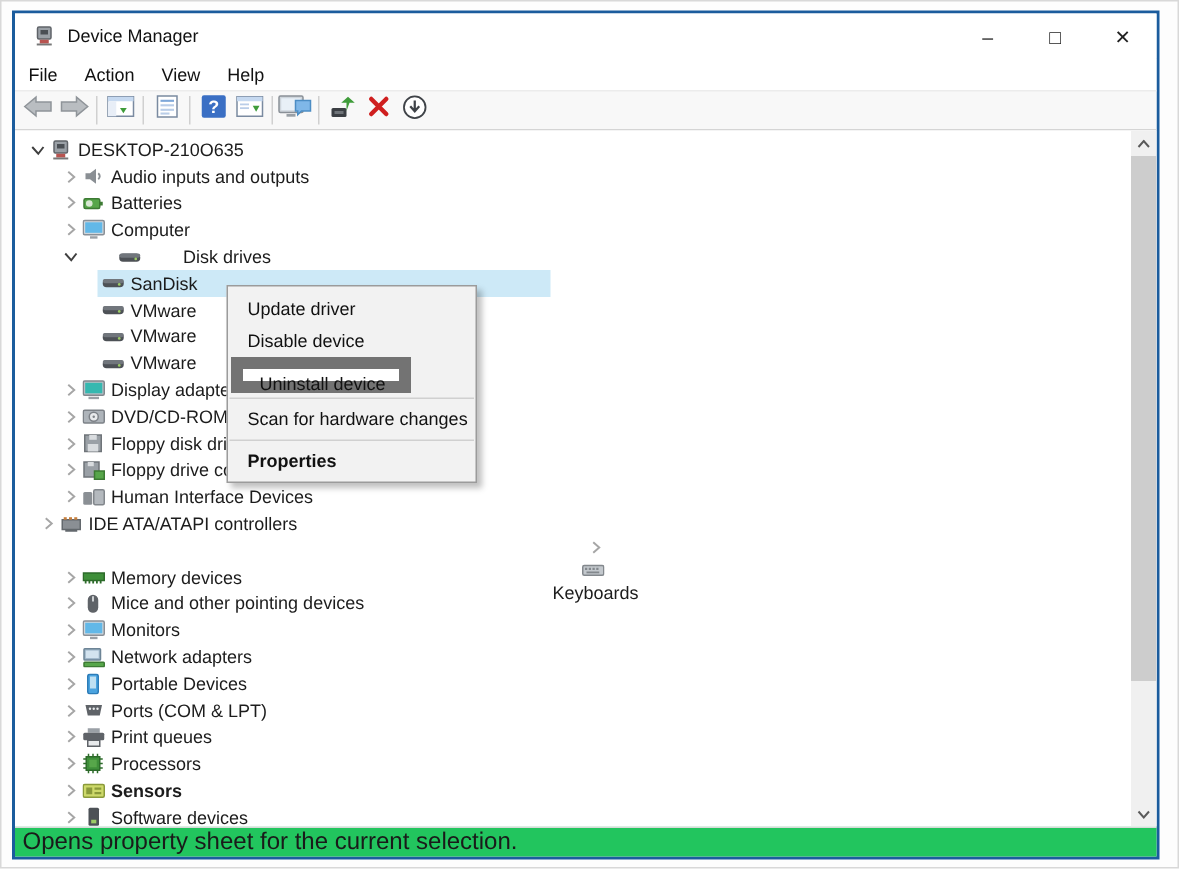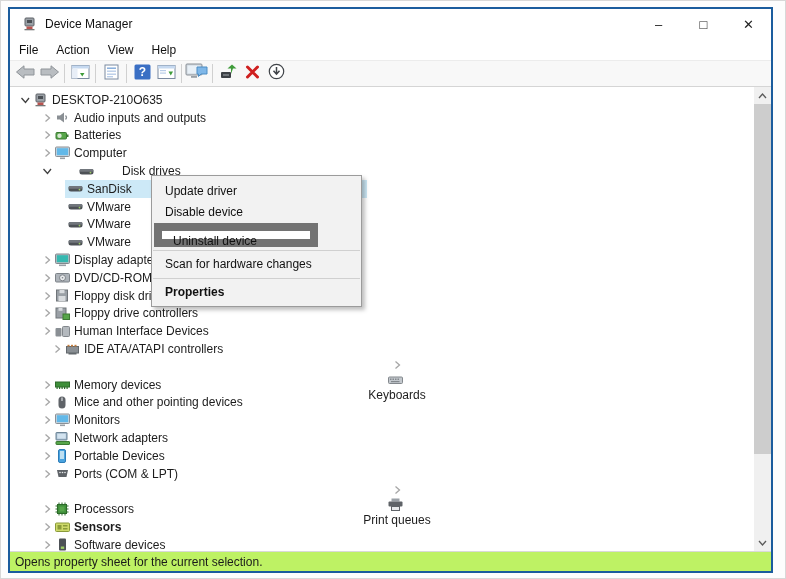--- a/index.html
+++ b/index.html
@@ -41,25 +41,25 @@
   .row .ticon, .row .chev { position:relative; z-index:1; }
 
   
   .scrollbar { position:absolute; top:0; right:0; bottom:0; width:17px; background:#f0f0f0; }
   .sb-btn { position:absolute; left:0; width:17px; height:17px; display:flex; align-items:center;
             justify-content:center; color:#5a5a5a; font-size:9px; }
   .sb-up { top:0; } .sb-down { bottom:0; }
   .sb-thumb { position:absolute; left:0; top:17px; width:17px; height:350px; background:#cdcdcd; }
 
   
-  .statusbar { height:20px; background:#bef264; border-top:1px solid #d9d9d9; display:flex;
-               align-items:center; font-size:12px; color:#1a1a1a; padding-left:5px; flex:0 0 auto; }
-
-  
-  .context-menu { position:absolute; left:150px; top:174px; width:211px; background:#f2f2f2;
+  .statusbar { height:20px; background:#22c55e; border-top:1px solid #d9d9d9; display:flex;
+               align-items:center; font-size:16px; color:#1a1a1a; padding-left:5px; flex:0 0 auto; }
+
+  
+  .context-menu { position:absolute; left:150px; top:189px; width:167px; background:#f2f2f2;
                   border:1px solid #9b9b9b; box-shadow:3px 3px 4px rgba(0,0,0,0.25);
                   padding:5px 0 3px 0; z-index:10; font-size:12px; color:#111; }
   .cm-item { height:21px; line-height:21px; padding-left:13px; }
   .cm-item.bold { font-weight:bold; }
   .cm-item.boxed { height:24px; line-height:20px; border:8px solid #737373; background:#fff;
                    margin:0 43px 0 2px; padding-left:11px; }
   .cm-sep { height:1px; background:#d0d0d0; margin:3px 1px; }
 </style>
 </head>
 <body>
@@ -362,21 +362,21 @@
               </svg>
             </span>
             <span class="ticon">
               <svg width="15" height="13" viewBox="0 0 15 13">
                 <rect x="0.5" y="3" width="6" height="8.5" rx="1" fill="#8a8f94"></rect>
                 <rect x="7.5" y="1.5" width="7" height="10" rx="1" fill="#b4b9be" stroke="#82878c"></rect>
               </svg>
             </span>
             <span class="lbl">Human Interface Devices</span>
           </div>
-          <div class="row" style="padding-left: 40px;">
+          <div class="row" style="padding-left: 15px;">
             <span class="chev">
               <svg width="10" height="10" viewBox="0 0 10 10">
                 <path d="M3.5 1.5 L7.5 5 L3.5 8.5" fill="none" stroke="#a6a6a6" stroke-width="1.3"></path>
               </svg>
             </span>
             <span class="ticon">
               <svg width="15" height="13" viewBox="0 0 15 13">
                 <rect x="1.5" y="3.5" width="12" height="6.5" fill="#8a8f94" stroke="#63686d"></rect>
                 <rect x="2.5" y="1.8" width="2" height="1.7" fill="#c77f3c"></rect>
                 <rect x="6" y="1.8" width="2" height="1.7" fill="#c77f3c"></rect>
@@ -489,21 +489,21 @@
             <span class="ticon">
               <svg width="15" height="11" viewBox="0 0 15 11">
                 <path d="M2 2 H13 L11.5 9 H3.5 Z" fill="#5f6368"></path>
                 <circle cx="5" cy="4.5" r="0.8" fill="#e8eaec"></circle>
                 <circle cx="7.5" cy="4.5" r="0.8" fill="#e8eaec"></circle>
                 <circle cx="10" cy="4.5" r="0.8" fill="#e8eaec"></circle>
               </svg>
             </span>
             <span class="lbl">Ports (COM &amp; LPT)</span>
           </div>
-          <div class="row" style="padding-left: 30px; flex-direction: column;">
+          <div class="row" style="padding-left: 30px;">
             <span class="chev">
               <svg width="10" height="10" viewBox="0 0 10 10">
                 <path d="M3.5 1.5 L7.5 5 L3.5 8.5" fill="none" stroke="#a6a6a6" stroke-width="1.3"></path>
               </svg>
             </span>
             <span class="ticon">
               <svg width="15" height="13" viewBox="0 0 15 13">
                 <rect x="3.5" y="0.5" width="8" height="3" fill="#9aa0a6"></rect>
                 <rect x="0.5" y="3.5" width="14" height="5" rx="1" fill="#5f6368"></rect>
                 <rect x="3.5" y="8.5" width="8" height="4" fill="#e8eaec" stroke="#5f6368"></rect>

